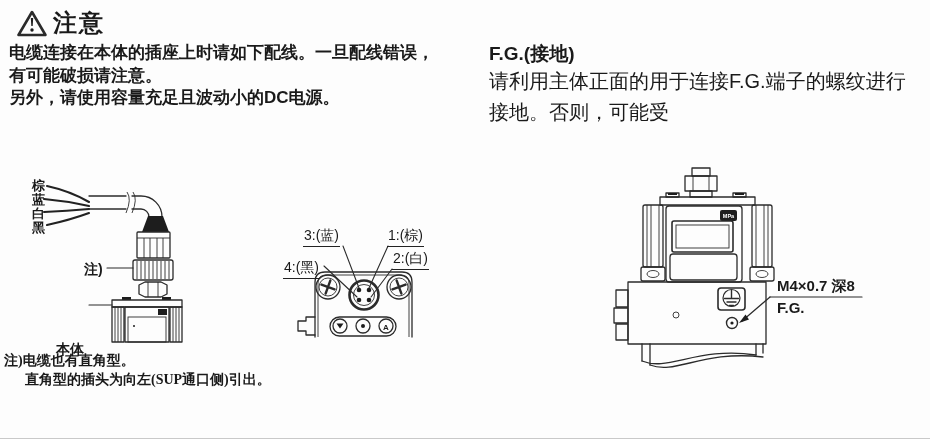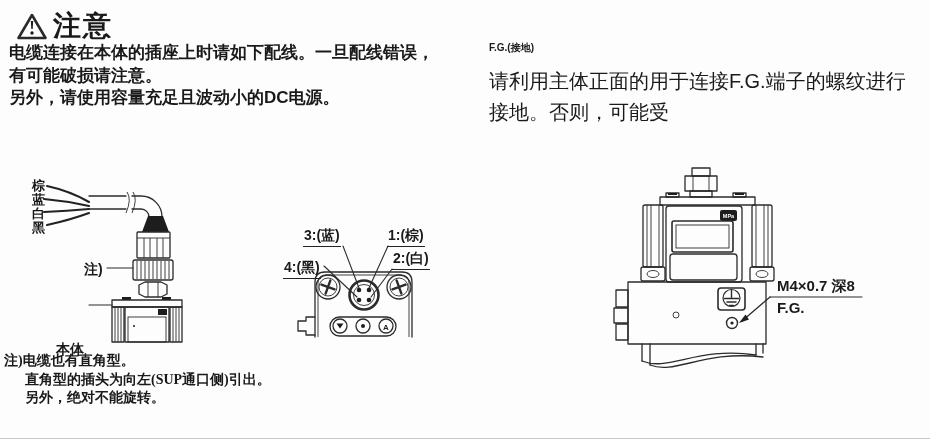--- a/index.html
+++ b/index.html
@@ -7,32 +7,32 @@
   body {
     position:relative;
     background:#fdfdfd;
     font-family:"Liberation Sans","DejaVu Sans",sans-serif;
     color:#1a1a1a;
     overflow:hidden;
   }
   .abs { position:absolute; }
   
   .notice-head { left:16px; top:7px; display:flex; align-items:center; gap:5px; }
-  .notice-head .title { font-size:28px; font-weight:bold; letter-spacing:2px; }
+  .notice-head .title { font-size:24px; font-weight:bold; letter-spacing:2px; }
   .notice-body { left:9px; top:42px; width:460px; font-size:17px; font-weight:bold; line-height:22.5px; }
-  .fg-title { left:489px; top:41px; font-size:10px; font-weight:bold; }
+  .fg-title { left:489px; top:41px; font-size:19px; font-weight:bold; }
   .fg-body  { left:489px; top:66px; width:430px; font-size:20px; font-weight:normal; line-height:31px; }
   .footnote { left:4px;  top:352px; font-size:14px; font-weight:bold; line-height:18.5px;font-family:Liberation Serif, serif; }
   .footnote .indent { padding-left:21px; }
   
   .wire-colors { left:31px; top:179px; font-size:13px; font-weight:bold; line-height:14px; text-align:center; width:15px; }
   .lbl { font-size:14px; font-weight:bold; white-space:nowrap; }
   .note-ref   { left:84px;  top:261px; }
   .body-ref   { left:56px;  top:297px;margin-top:44px; }
-  .pin-lbl { font-size:14px; font-weight:bold; border-bottom:1.4px solid #222; padding:0 1px 1px 1px; white-space:nowrap; }
+  .pin-lbl { font-size:14px; font-weight:normal; border-bottom:1.4px solid #222; padding:0 1px 1px 1px; white-space:nowrap; }
   .pin3 { left:303px; top:227px; }
   .pin1 { left:387px; top:227px; }
   .pin4 { left:283px; top:247px;margin-top:12px; }
   .pin2 { left:392px; top:250px; }
   .thread-lbl { left:777px; top:277px; font-size:15px; font-weight:bold; white-space:nowrap; }
   .fgterm-lbl { left:777px; top:299px; font-size:15px; font-weight:bold;text-align:right; }
   
   svg { display:block; }
   .ln   { fill:none; stroke:#2b2b2b; stroke-width:1.3; stroke-linejoin:round; stroke-linecap:round; }
   .thin { fill:none; stroke:#2b2b2b; stroke-width:0.9; }
@@ -229,16 +229,15 @@
     <path class="ln" style="stroke-width:1.2" d="M170,137 L142,161"></path>
     <path class="dark" d="M139,163 L149,159.5 L145.5,154.5 Z"></path>
   </svg>
 </div>
 <div class="abs thread-lbl">M4×0.7 深8</div>
 <div class="abs fgterm-lbl">F.G.</div>
 
 <div class="abs footnote">
   <div>注)电缆也有直角型。</div>
   <div class="indent">直角型的插头为向左(SUP通口侧)引出。</div>
-  <div class="indent">另外，绝对不能旋转。</div>
 </div>
 
 <div class="abs page-edge"></div>
 
 </body></html>

